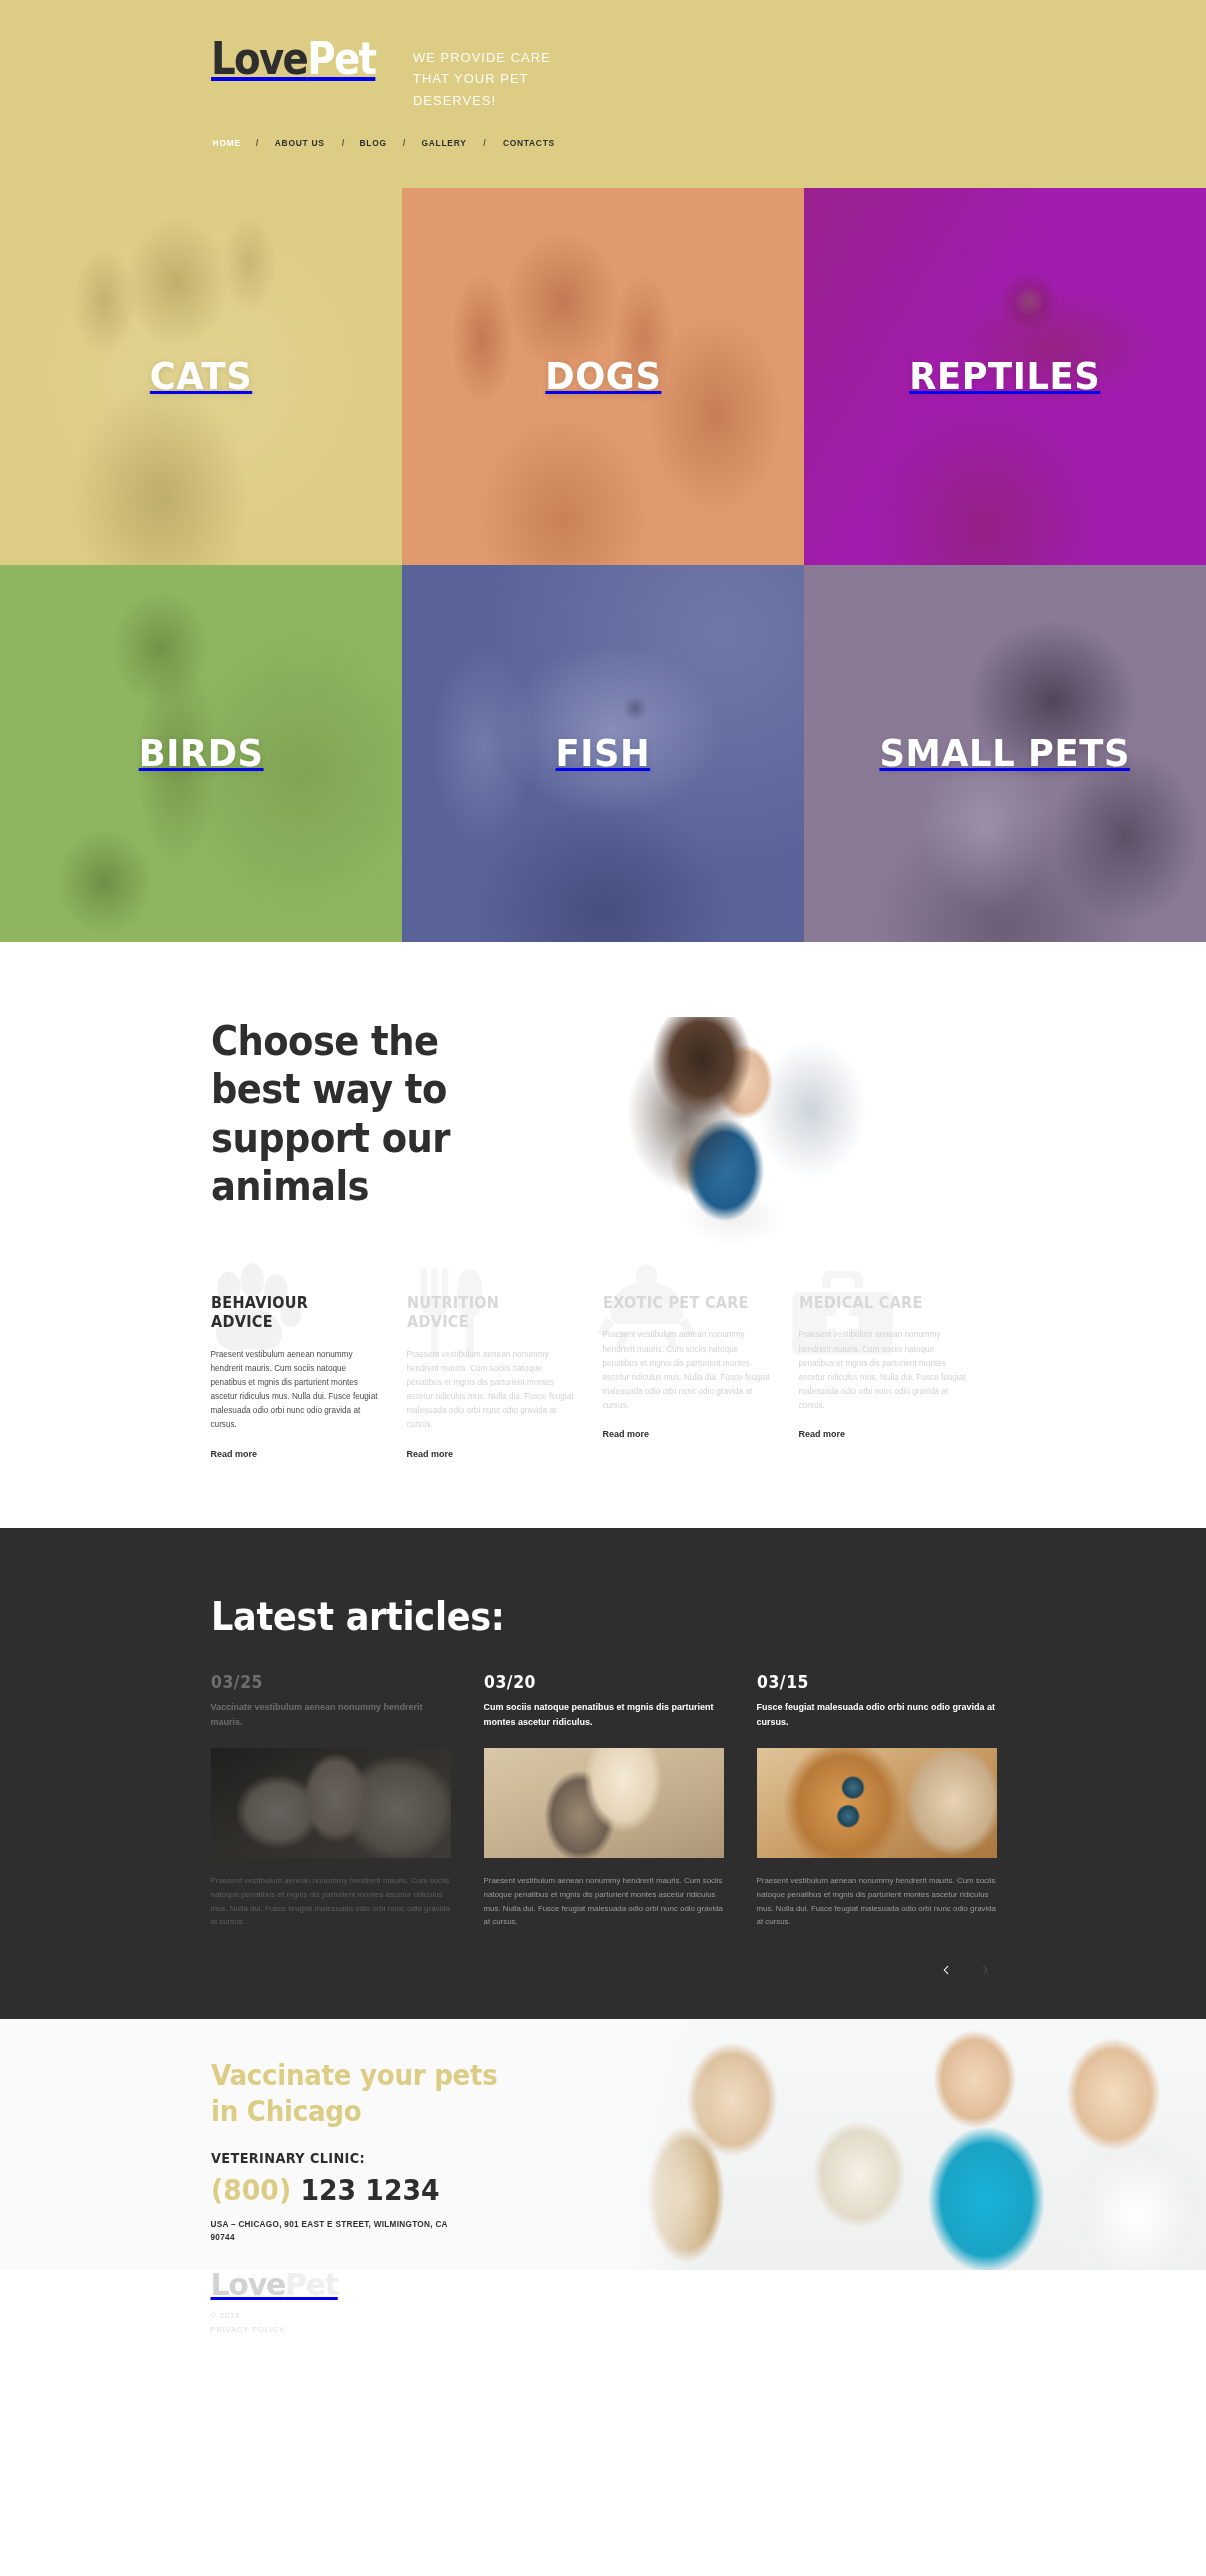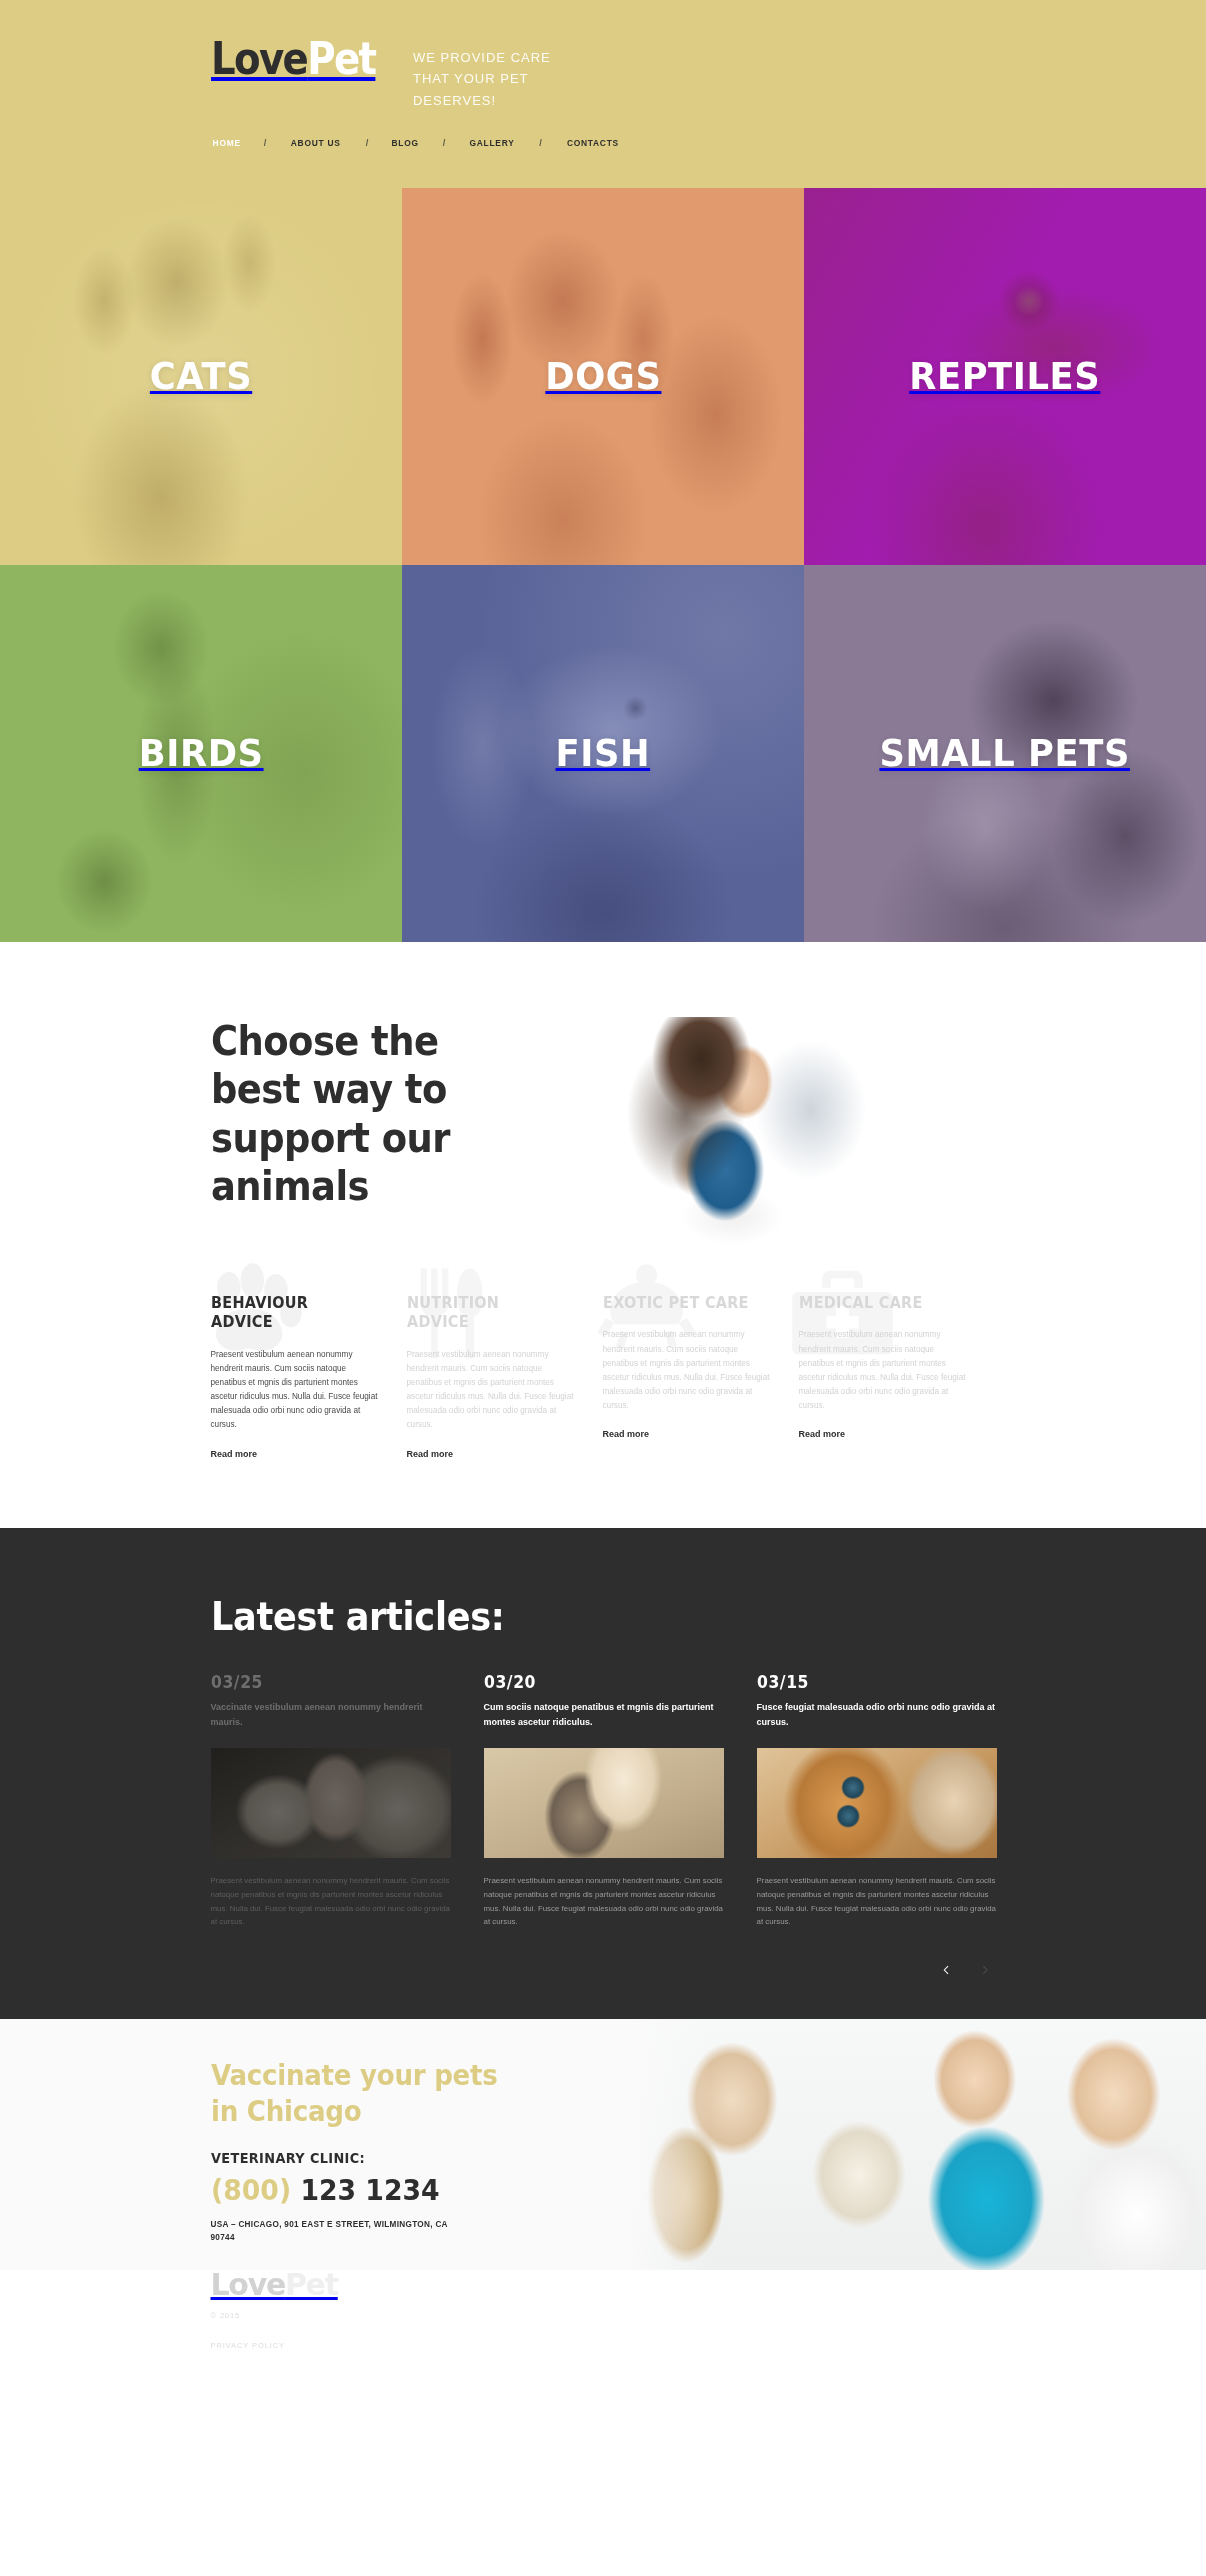--- a/index.html
+++ b/index.html
@@ -25,21 +25,21 @@
   .logo .love { color:#2e2e2e; }
   .logo .pet  { color:#ffffff; }
   .tagline {
     margin-left:11.3px; margin-top:8.8px;
     color:#ffffff; font-size:13px; line-height:1.65;
     letter-spacing:1px; font-weight:normal;
     text-transform:uppercase; opacity:.92;
     font-family:"Liberation Sans", sans-serif;
   }
 
-  .nav { margin-top:26px; display:flex; align-items:flex-end; gap:8px; }
+  .nav { margin-top:26px; display:flex; align-items:flex-end; gap:0; }
   .nav a {
     font-size:9.4px; font-weight:bold; letter-spacing:0.8px;
     text-transform:uppercase; color:#2e2e2e; text-decoration:none;
     transform:scaleX(0.9); display:inline-block;
   }
   .nav a.active { color:#ffffff; }
   .nav .sep { color:#3a3a3a; font-size:9.4px; margin:0 14px; font-weight:bold; opacity:.8; }
 
   
   .tiles { display:flex; flex-wrap:wrap; width:1206px; }
@@ -260,21 +260,21 @@
     font-family:"DejaVu Sans", sans-serif;
     font-weight:bold; font-size:30px; letter-spacing:-1.3px; line-height:1;
     transform:scaleX(0.86); transform-origin:left center;
   }
   .footer-logo .love { color:#d2d2d2; }
   .footer-logo .pet  { color:#efefef; }
   .footer-meta {
     margin-top:8.8px; font-size:7.5px; line-height:1.85;
     letter-spacing:0.9px; text-transform:uppercase; color:#dcdcdc;
   }
-  .footer-meta a { color:#dcdcdc; text-decoration:none; display:block;margin-top:16px; }
+  .footer-meta a { color:#dcdcdc; text-decoration:none; display:block; }
 </style>
 </head>
 <body>
 
 <div class="page">
 
   <header class="header">
     <div class="wrap">
       <div class="logo-row">
         <a href="#" class="logo"><span class="love">Love</span><span class="pet">Pet</span></a>

